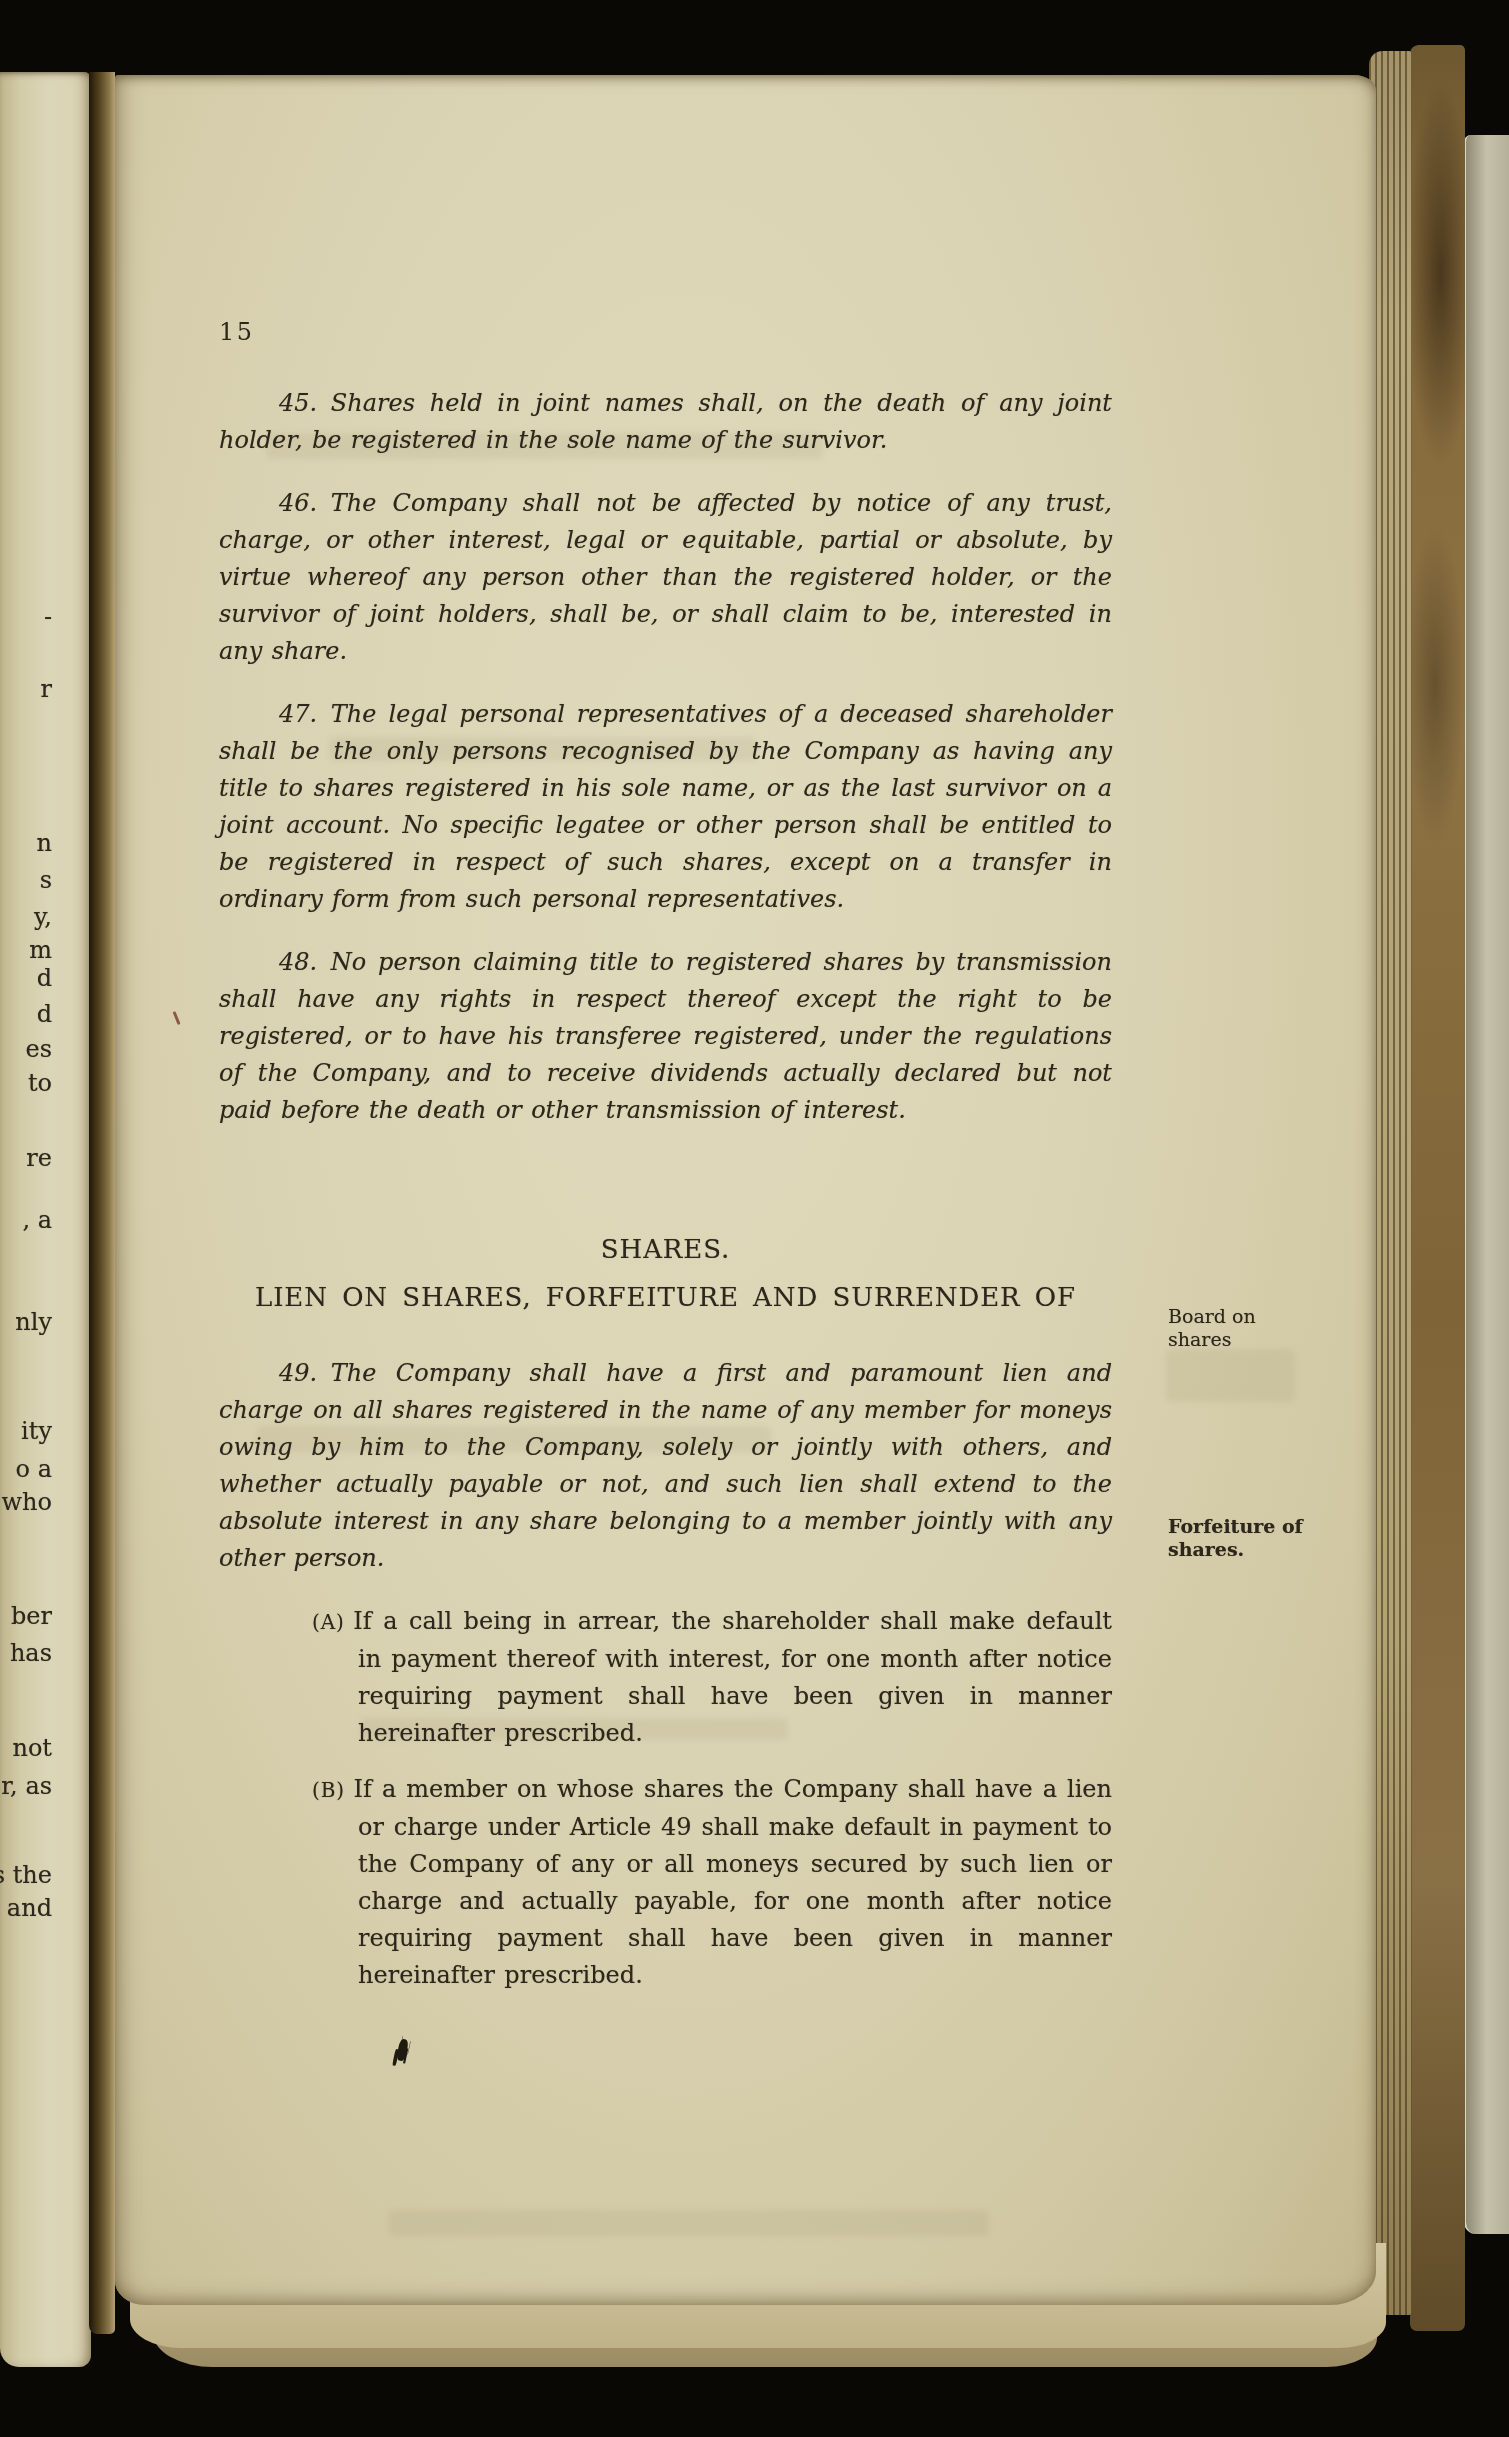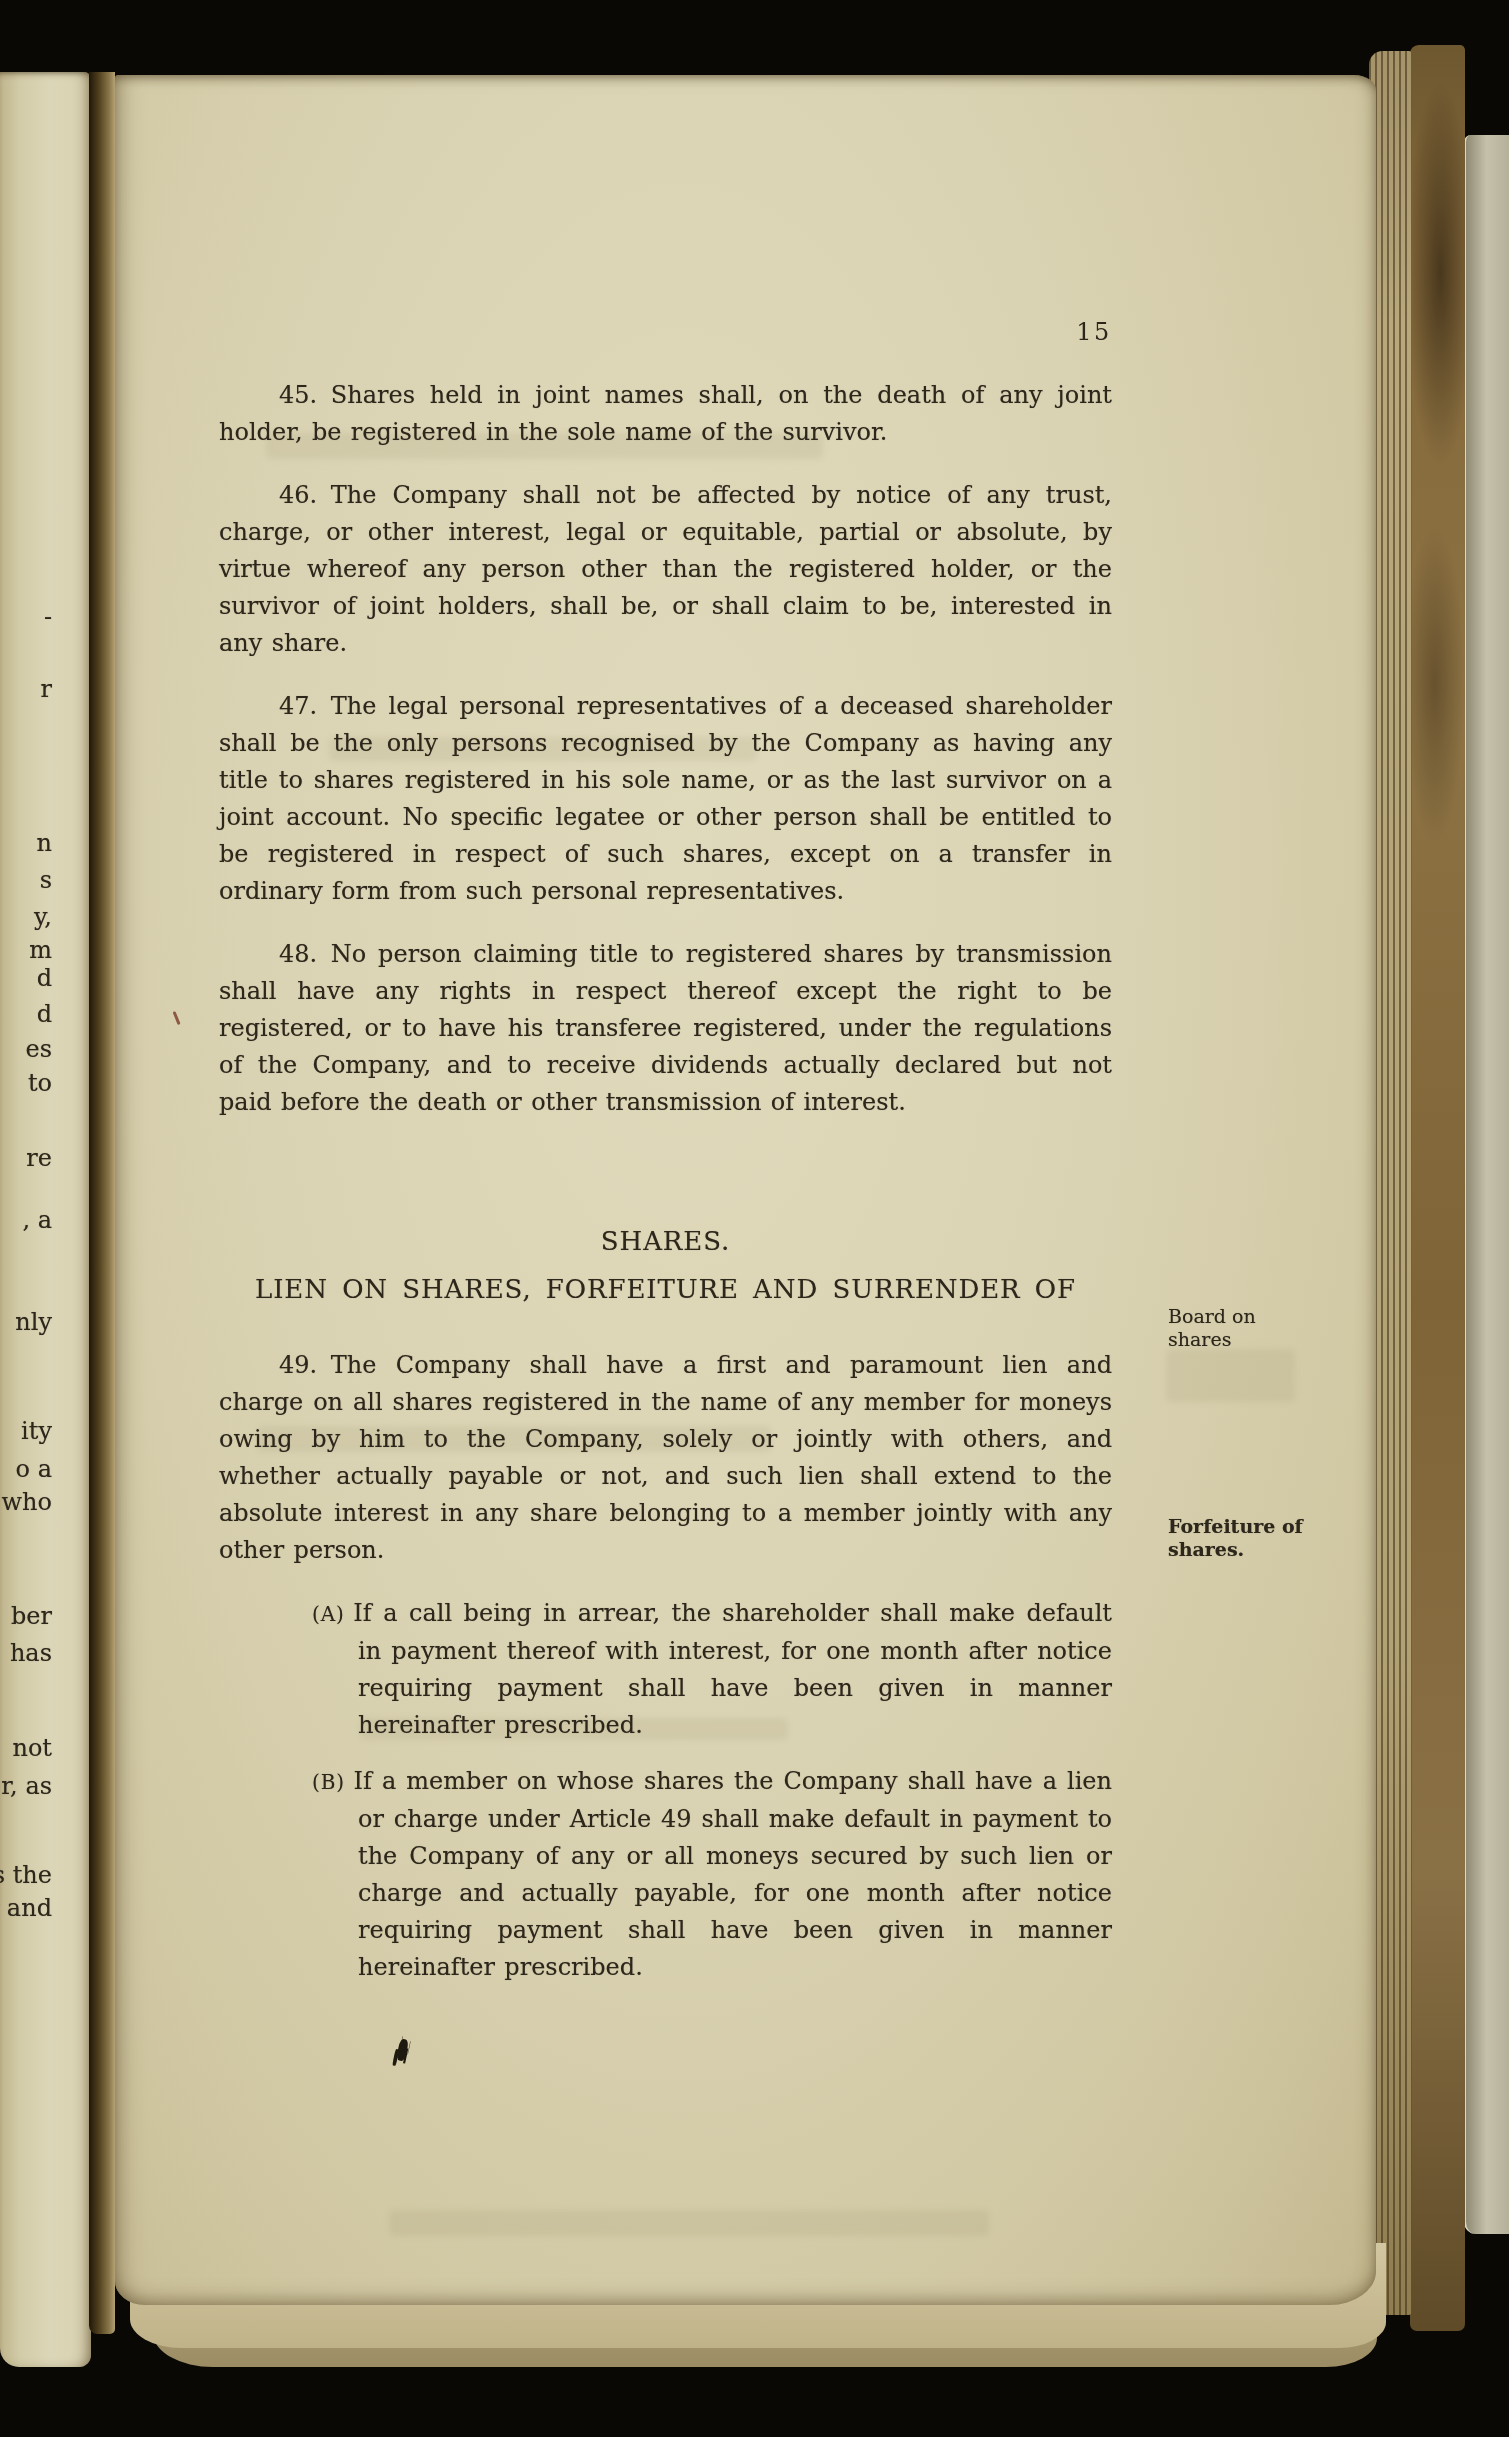--- a/index.html
+++ b/index.html
@@ -44,27 +44,27 @@
 
   
   .main-page{position:absolute;left:115px;top:75px;width:1261px;height:2230px;
       background:radial-gradient(ellipse at 45% 35%,#e0dabc 0%,#dad3b3 45%,#d0c7a2 78%,#c3b78e 100%);
       border-radius:3.4px 22px 47px 30px / 3.4px 15.4px 34px 24px;
       box-shadow:inset 13.7px 0 24px -10.3px rgba(96,78,44,.5),
                  inset 0 6px 10.3px -5.1px rgba(60,45,20,.6),
                  inset -10.3px 0 20.6px -10.3px rgba(96,78,44,.45),
                  inset 0 -12px 22px -12px rgba(96,78,44,.6);}
 
-  .page-number{position:absolute;left:104px;top:243px;width:893px;text-align:right;
+  .page-number{position:absolute;left:104px;top:243px;width:893px;text-align:left;
       font-size:24px;letter-spacing:2.6px;color:#2d261b;z-index:2;}
 
   .text-block{position:absolute;left:104px;top:302px;width:893px;z-index:2;
       color:#2d261b;font-size:24px;line-height:37px;word-spacing:1.7px;
       text-shadow:0 0 0.9px rgba(45,38,27,.4);}
-  .para{margin:0 0 26px;text-align:justify;text-indent:60px;}
+  .para{margin:8px 0 26px;text-align:justify;text-indent:60px;font-style:italic;}
   .pnum{margin-right:13.7px;}
   .section-heading{margin:96px 0 34px;text-align:center;font-size:26px;font-weight:normal;
       line-height:48px;letter-spacing:0.9px;word-spacing:5.1px;}
   .p50{margin-bottom:20.6px;}
   .item{margin:0 0 19px 93px;padding-left:46px;text-indent:-46px;text-align:justify;}
   .item-label{font-size:20px;margin-right:8.6px;letter-spacing:0.9px;}
 
   .margin-note{position:absolute;left:1053px;width:154px;z-index:2;color:#2d261b;
       font-size:19px;line-height:23px;text-shadow:0 0 0.9px rgba(45,38,27,.4);}
   .note-lien{top:1230px;}

